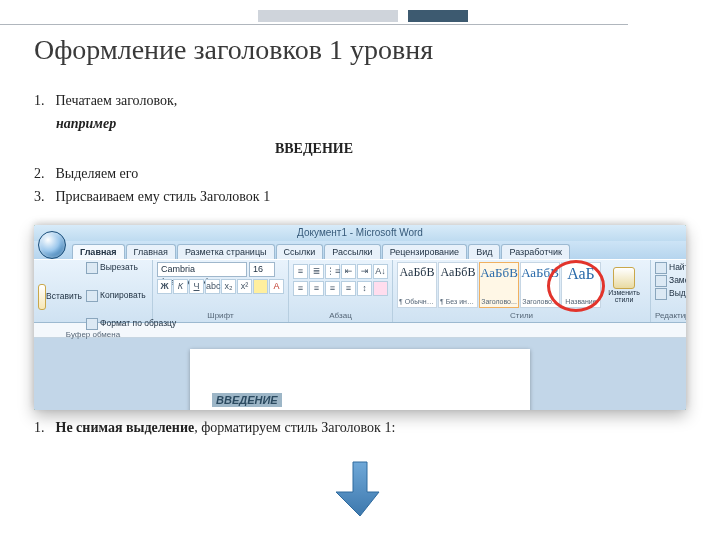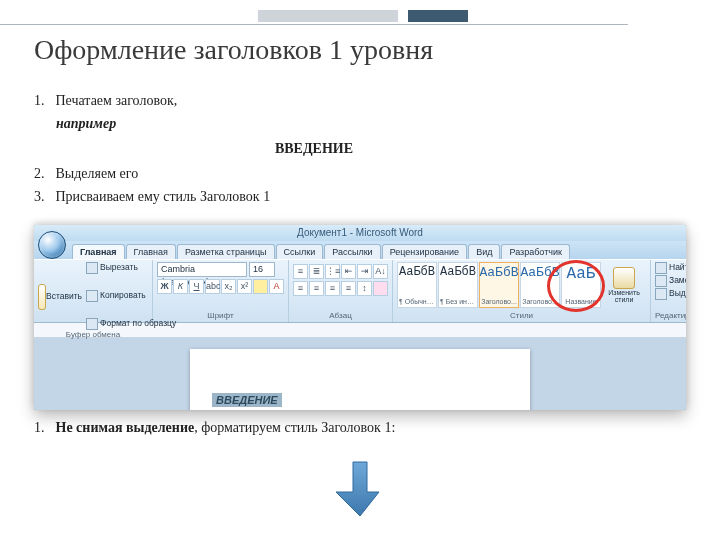--- a/index.html
+++ b/index.html
@@ -48,21 +48,21 @@
   .font-row{display:flex;gap:2px;align-items:center}
   .sel{border:1px solid #9fb7cc;background:#fff;padding:0 3px;height:13px;
        line-height:13px;font-size:9px}
   .tb{display:flex;gap:1px;margin-top:2px}
   .btn{width:13px;height:13px;border:1px solid #b7cee0;background:#fff;
        font-size:9px;line-height:13px;text-align:center;color:#456}
   .styles{display:flex;align-items:center;gap:1px;position:relative}
   .stylebox{width:38px;height:40px;border:1px solid #c6d6e4;background:#fff;
             display:flex;flex-direction:column;align-items:center;
             justify-content:space-between;padding:2px 0}
-  .stylebox .sample{font-family:Liberation Mono, monospace;font-size:12px;color:#234}
+  .stylebox .sample{font-family:Liberation Serif, serif;font-size:12px;color:#234}
   .stylebox .sample.blue{color:#2b6baa;font-size:13px}
   .stylebox .sample.big{font-size:16px;color:#2b6baa}
   .stylebox .lbl{font-size:7px;color:#567;white-space:nowrap;overflow:hidden;
                  max-width:36px;text-overflow:ellipsis}
   .circle-mark{position:absolute;border:3px solid #e2342c;border-radius:50%;
                width:52px;height:46px;left:150px;top:-2px;pointer-events:none}
   .chg{width:44px;height:40px;display:flex;flex-direction:column;
        align-items:center;justify-content:center}
   .chg .ic{width:20px;height:20px;border:1px solid #c9a74a;border-radius:3px;
            background:linear-gradient(#fff,#e9dba3)}

